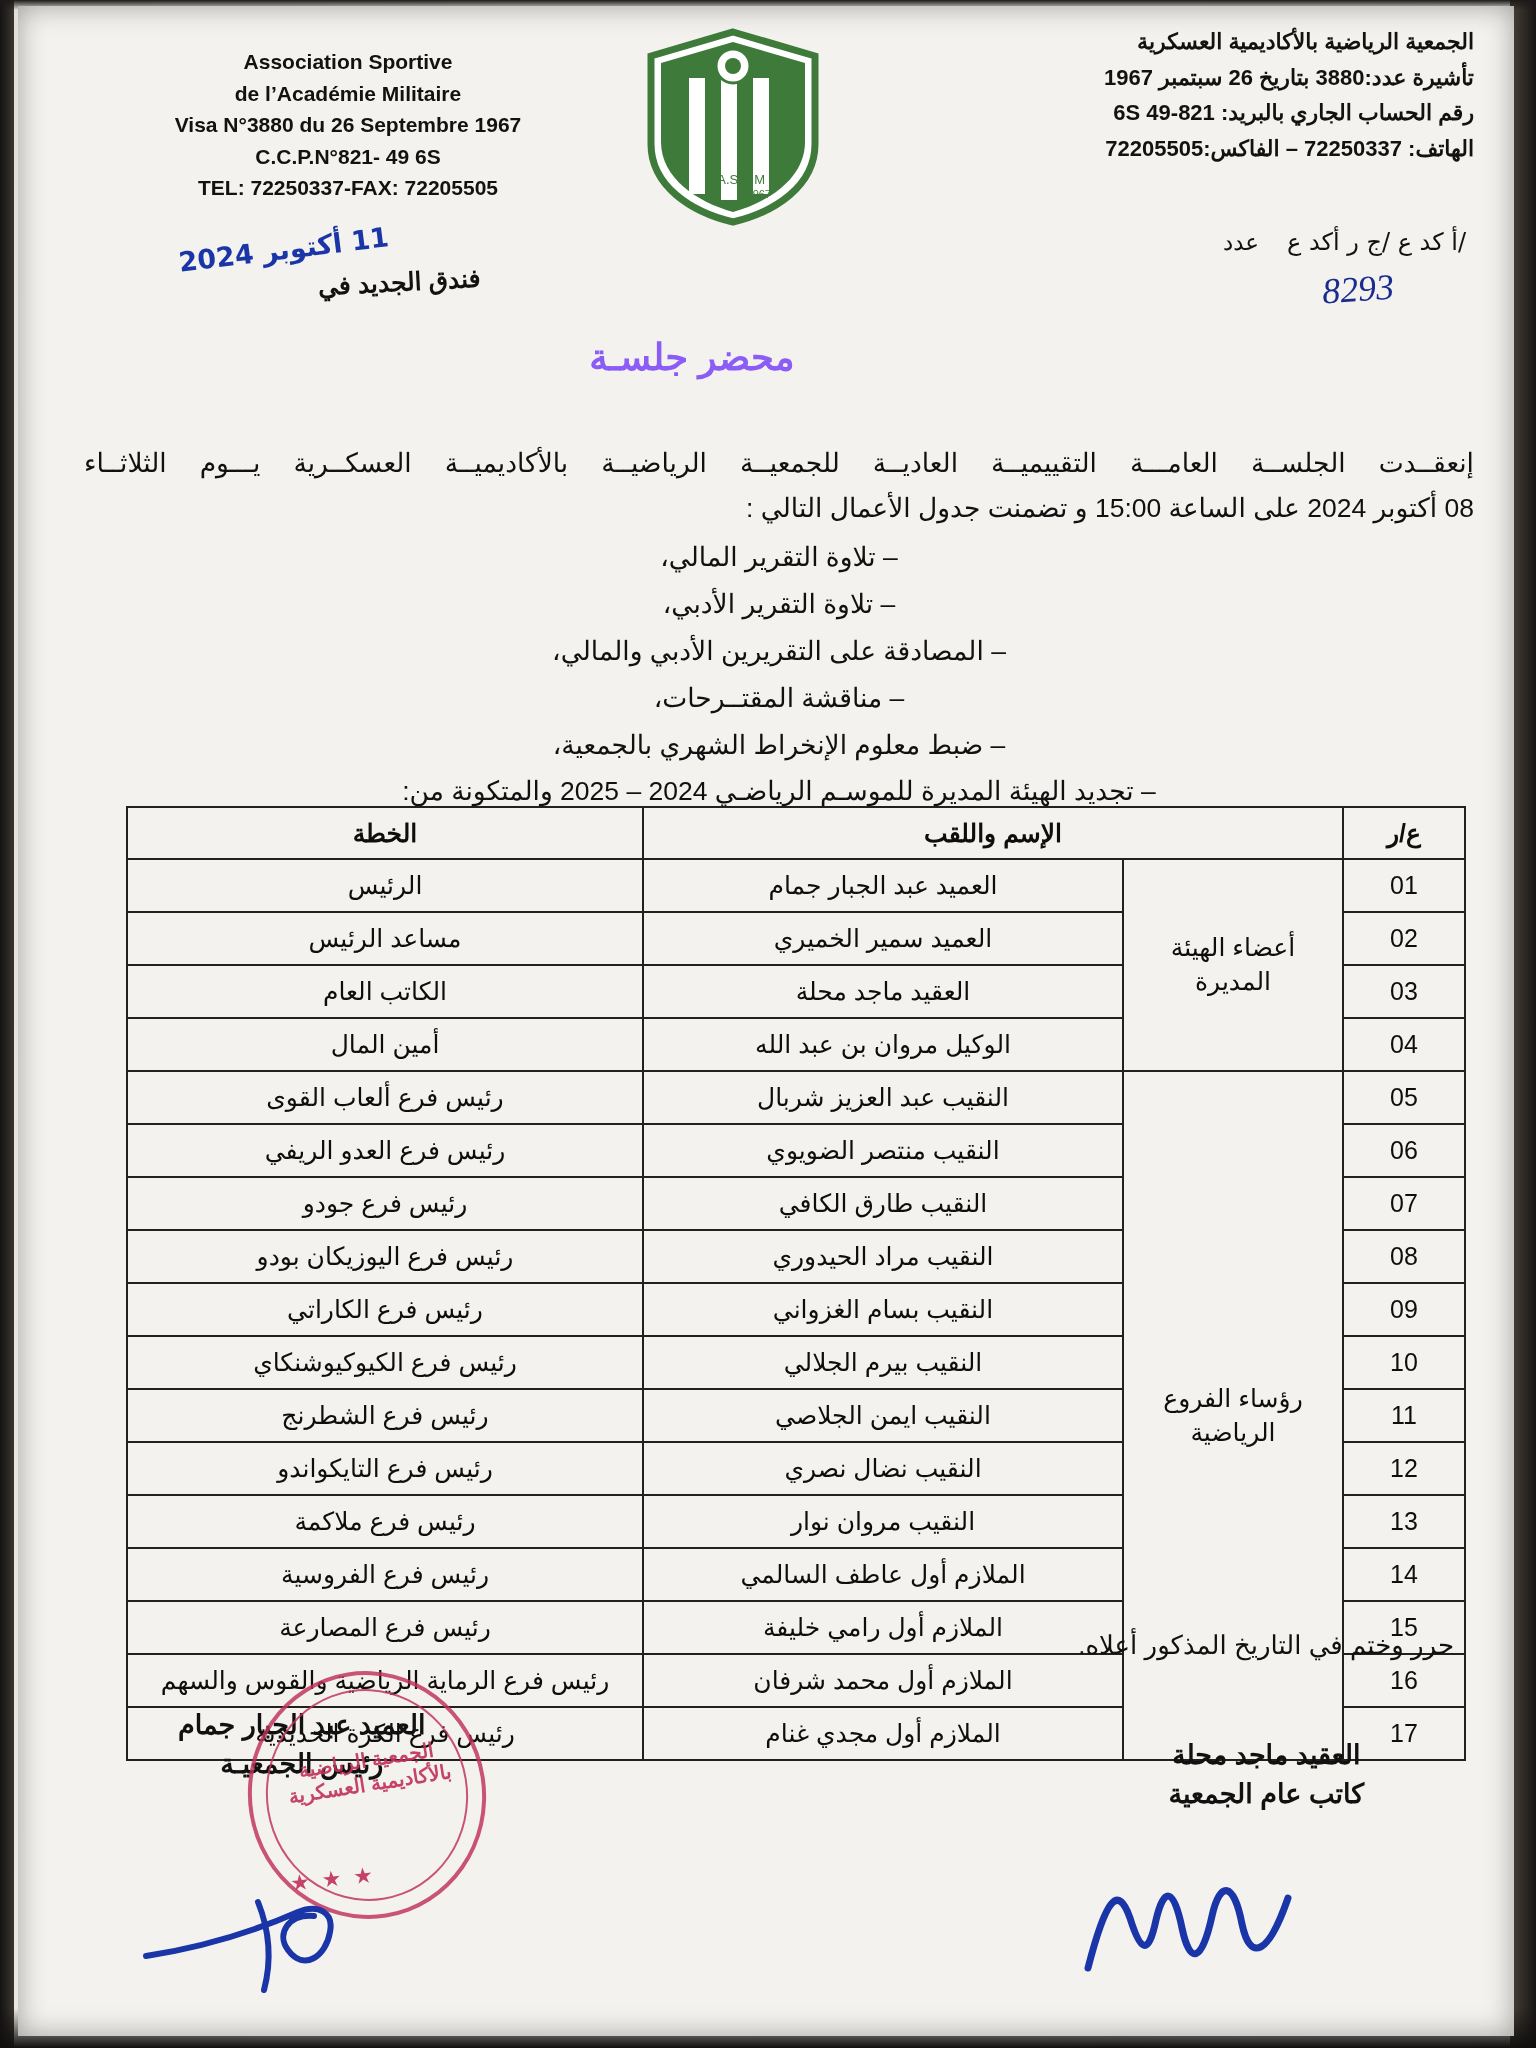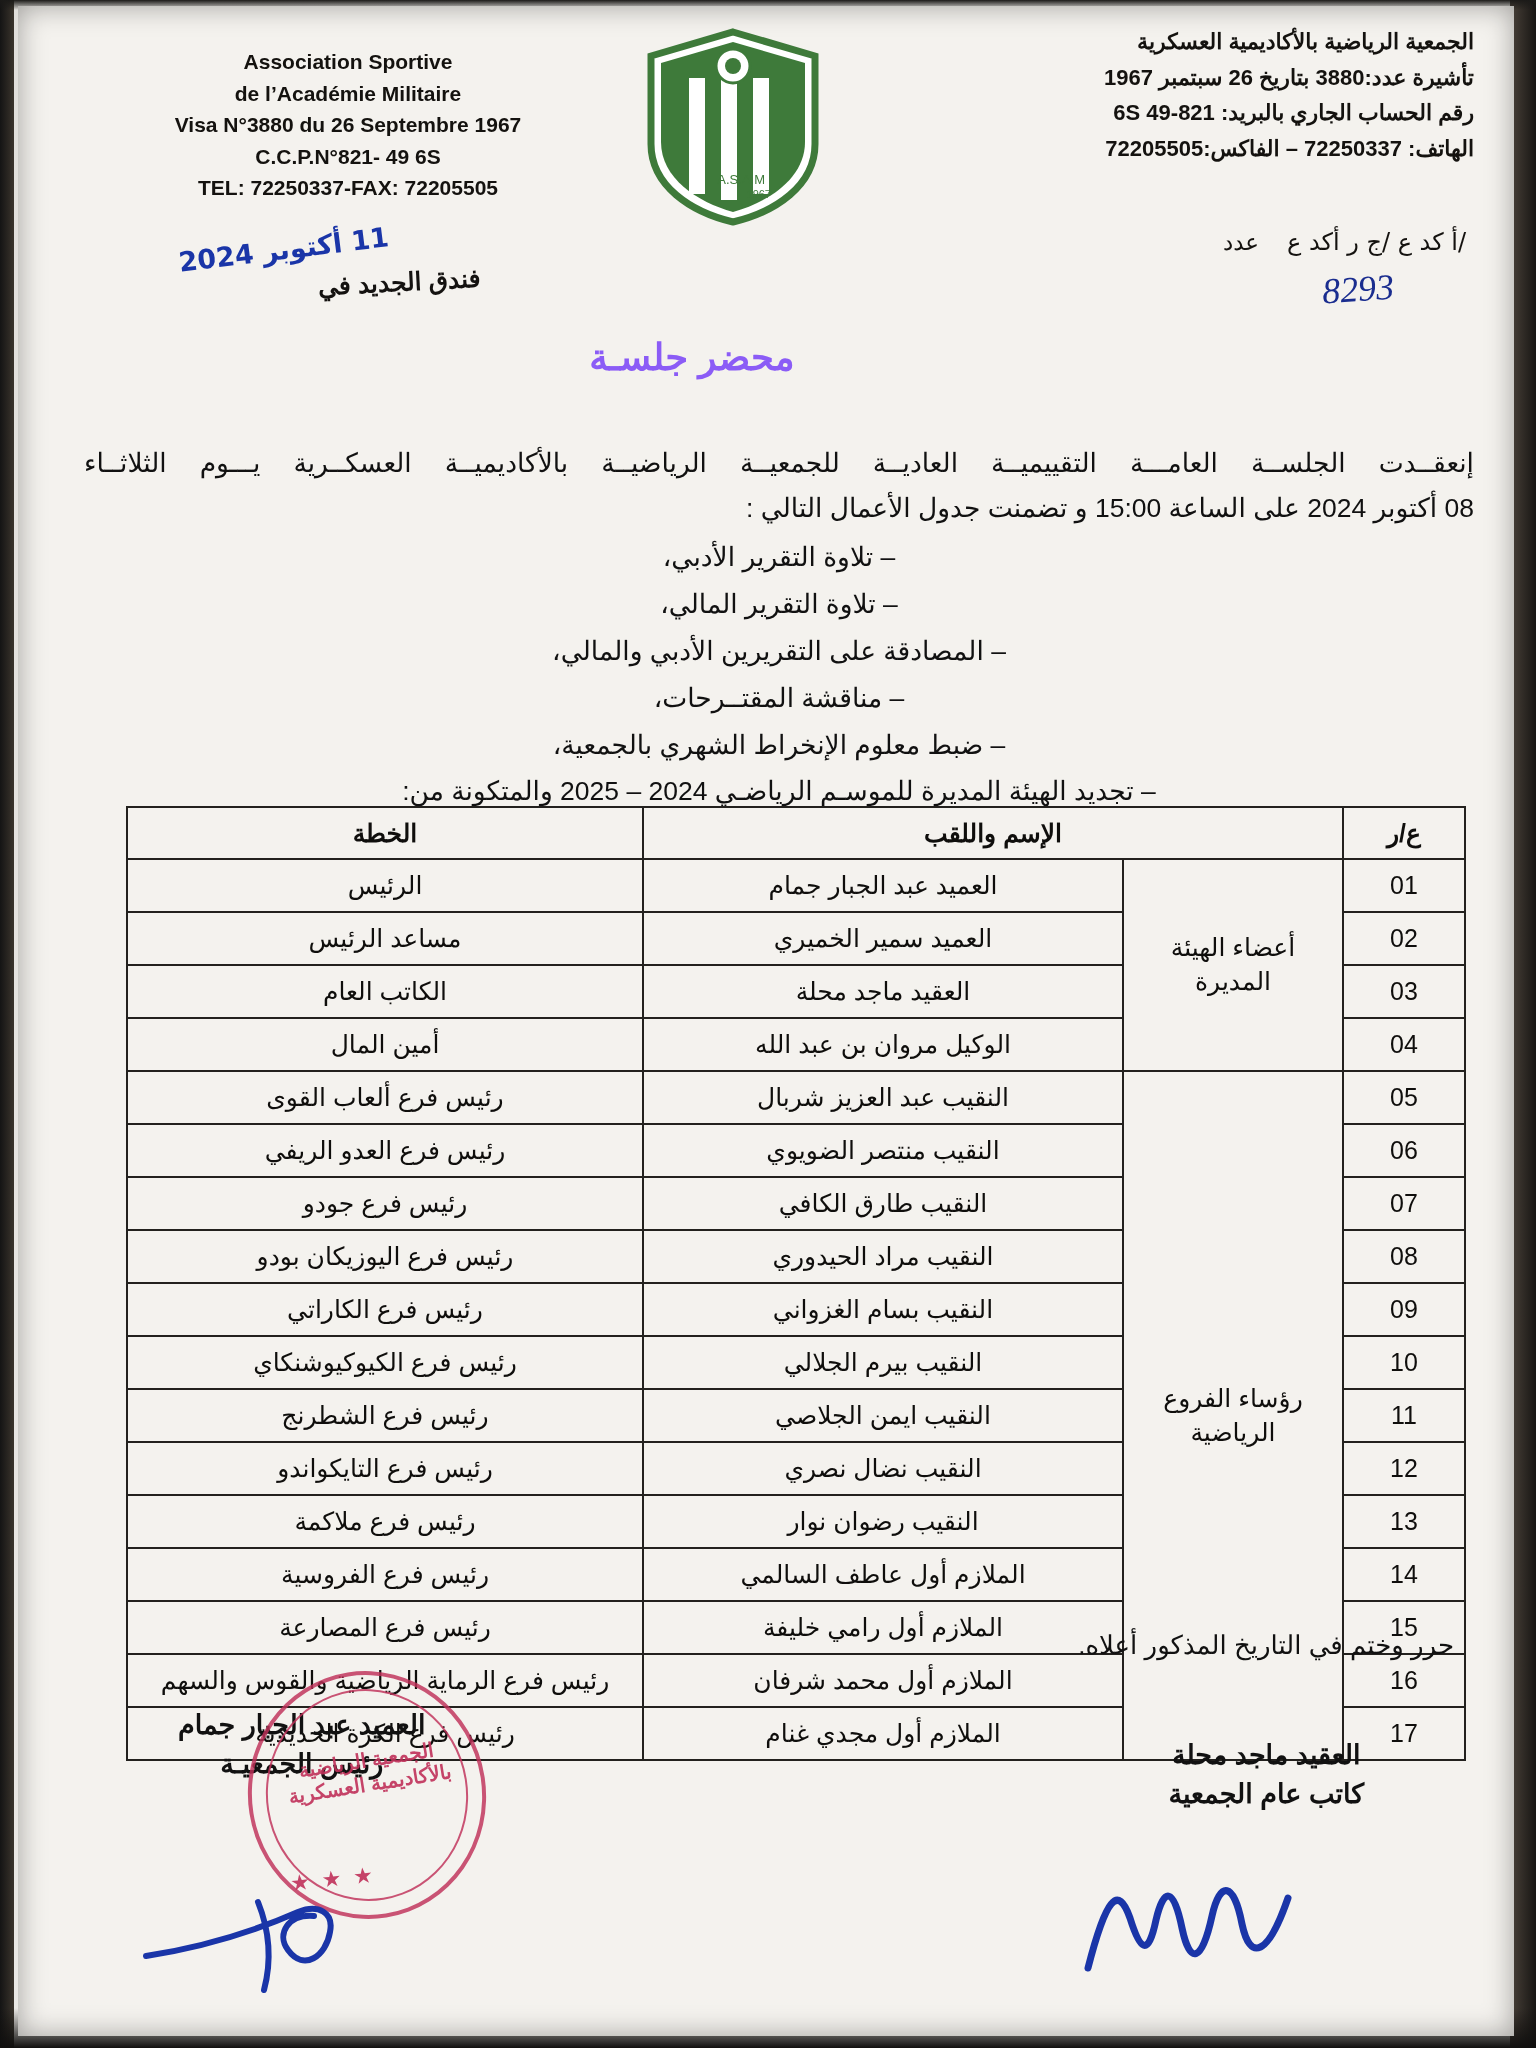--- a/index.html
+++ b/index.html
@@ -309,22 +309,22 @@
       <span class="ref">/أ كد ع /ج ر أكد ع</span><span>عدد</span>
     </div>
     <div class="hand hand-number">8293</div>
 
     <div class="doc-title">محضر جلسـة</div>
 
     <div class="body-text">
       <p class="just">إنعقــدت الجلســة العامـــة التقييميــة العاديــة للجمعيــة الرياضيــة بالأكاديميــة العسكــرية يـــوم الثلاثــاء</p>
       <p>08 أكتوبر 2024 على الساعة 15:00 و تضمنت جدول الأعمال التالي :</p>
       <div class="agenda">
+        <div>– تلاوة التقرير المالي،</div>
         <div>– تلاوة التقرير الأدبي،</div>
-        <div>– تلاوة التقرير المالي،</div>
         <div>– المصادقة على التقريرين الأدبي والمالي،</div>
         <div>– مناقشة المقتــرحات،</div>
         <div>– ضبط معلوم الإنخراط الشهري بالجمعية،</div>
         <div>– تجديد الهيئة المديرة للموسـم الرياضـي 2024 – 2025 والمتكونة من:</div>
       </div>
     </div>
 
     <table class="tbl">
       <thead>
         <tr>
@@ -392,21 +392,21 @@
           <td class="c-name">النقيب ايمن الجلاصي</td>
           <td class="c-role">رئيس فرع الشطرنج</td>
         </tr>
         <tr>
           <td class="c-num">12</td>
           <td class="c-name">النقيب نضال نصري</td>
           <td class="c-role">رئيس فرع التايكواندو</td>
         </tr>
         <tr>
           <td class="c-num">13</td>
-          <td class="c-name">النقيب رضوان نوار</td>
+          <td class="c-name">النقيب مروان نوار</td>
           <td class="c-role">رئيس فرع ملاكمة</td>
         </tr>
         <tr>
           <td class="c-num">14</td>
           <td class="c-name">الملازم أول عاطف السالمي</td>
           <td class="c-role">رئيس فرع الفروسية</td>
         </tr>
         <tr>
           <td class="c-num">15</td>
           <td class="c-name">الملازم أول رامي خليفة</td>

